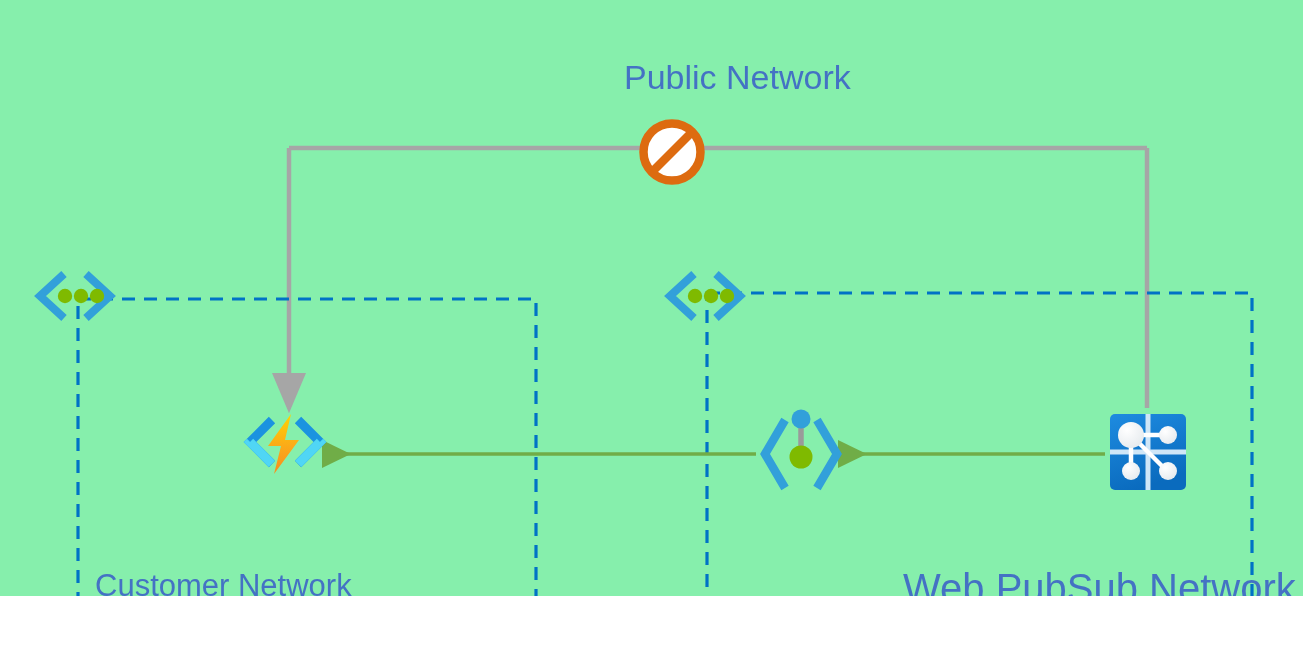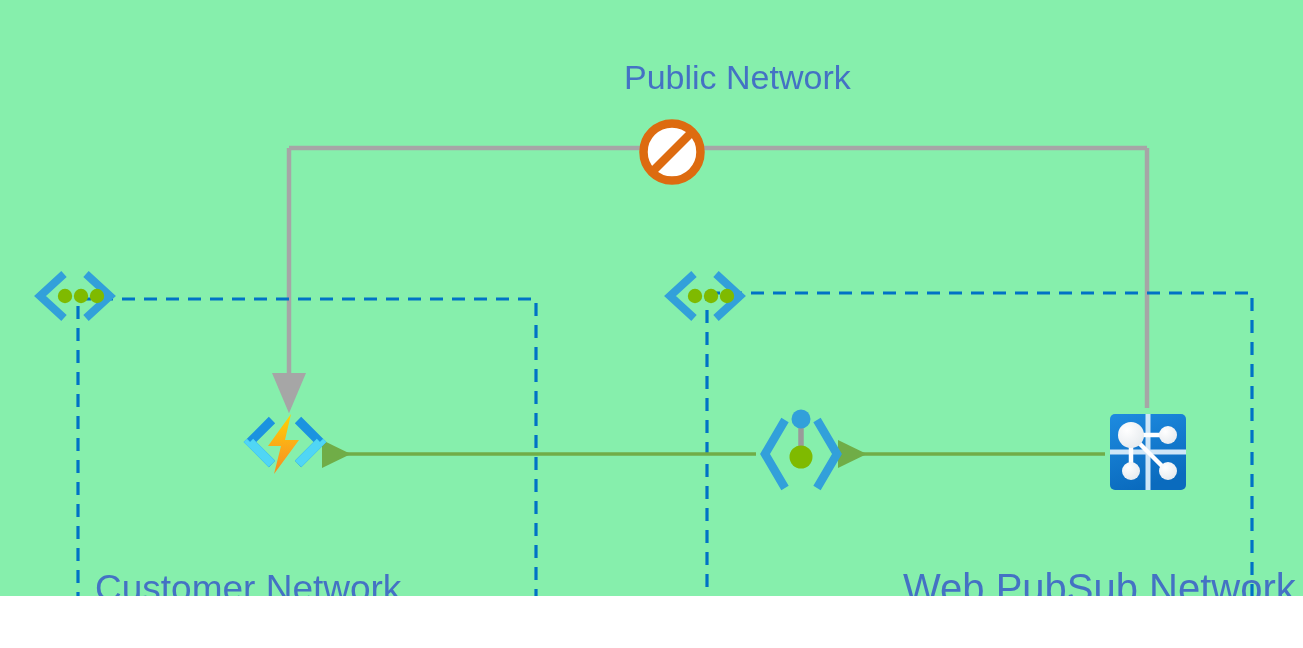--- a/index.html
+++ b/index.html
@@ -33,21 +33,21 @@
     user-select: none;
   }
   #public-network-title {
     left: 624px;
     top: 60px;
     font-size: 34px;
   }
   #customer-network-label {
     left: 95px;
     top: 570px;
-    font-size: 37px;
+    font-size: 31px;
   }
   #webpubsub-network-label {
     left: 903px;
     top: 568px;
     font-size: 40px;
   }
 </style>
 </head>
 <body>
 

